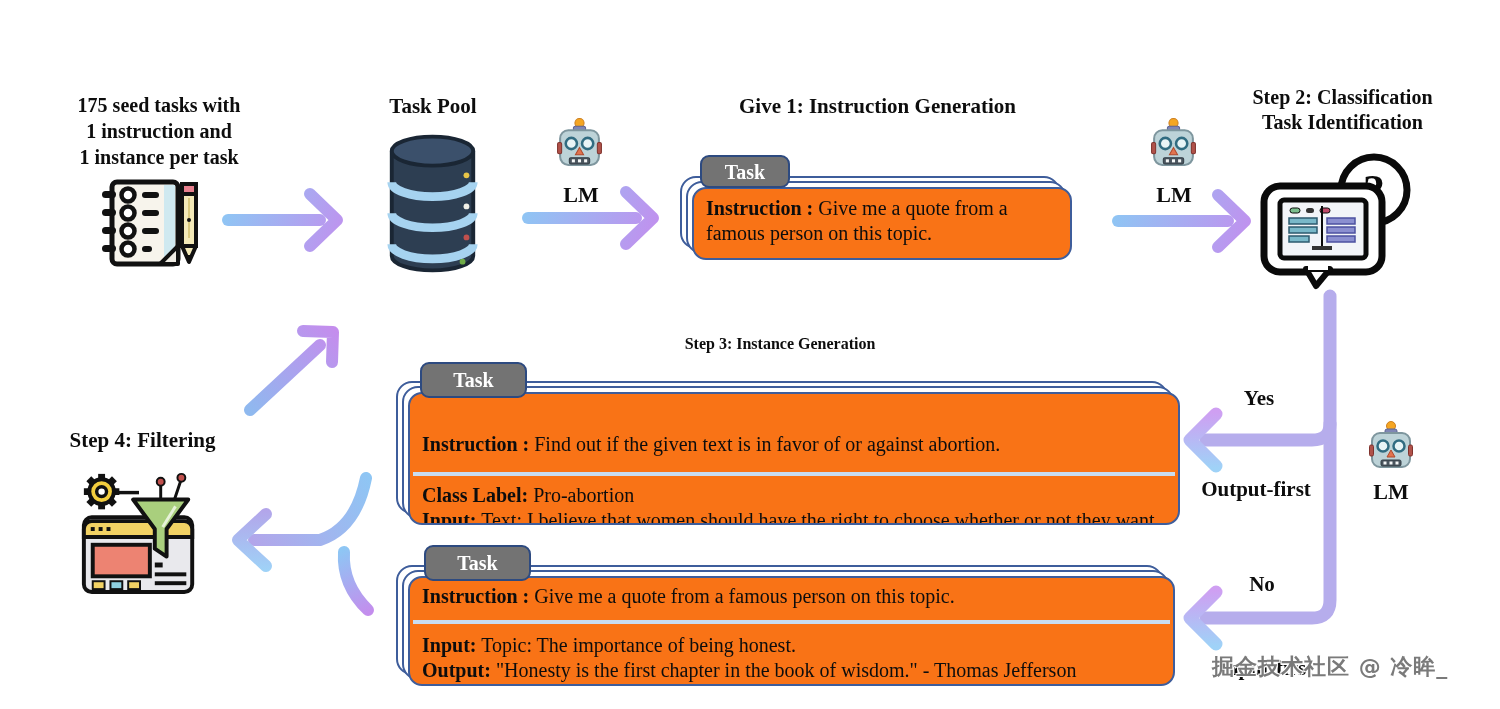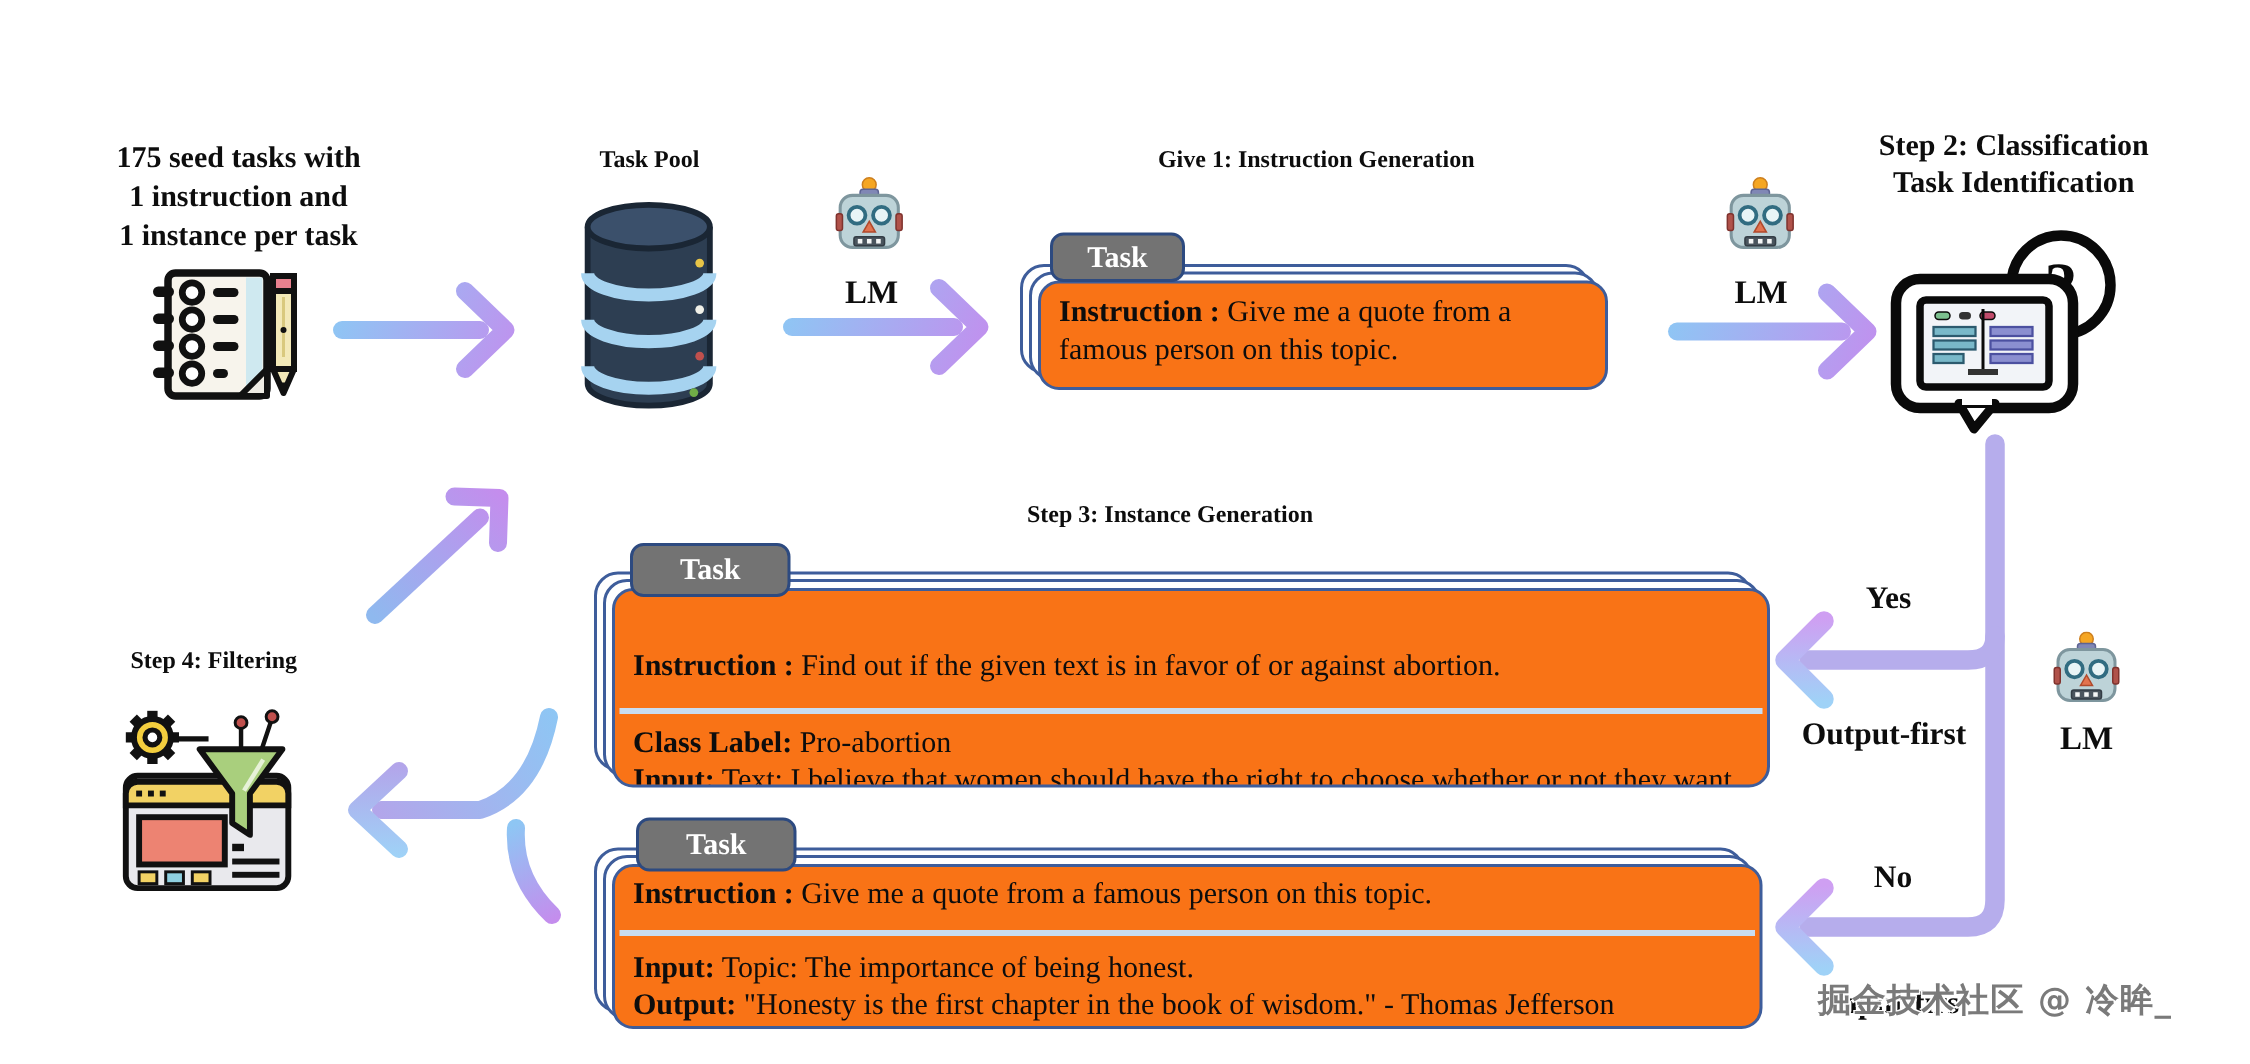--- a/index.html
+++ b/index.html
@@ -2,21 +2,21 @@
 <html><head>
 <meta charset="utf-8">
 <style>
   html,body{margin:0;padding:0;background:#fff;}
   .canvas{position:relative;width:1500px;height:709px;background:#ffffff;overflow:hidden;
           font-family:"Liberation Serif","DejaVu Serif",serif;color:#0d0d0d;}
   svg{display:block;}
   .arrow-layer{position:absolute;left:0;top:0;z-index:1;}
   .abs{position:absolute;}
   .title{font-weight:bold;text-align:center;z-index:3;line-height:25px;}
-  .t21{font-size:16px;}
+  .t21{font-size:21px;}
   .t20{font-size:20px;}
   .lm-label{font-weight:bold;font-size:22px;text-align:center;z-index:3;}
   
   .card{position:absolute;z-index:2;}
   .card .layer{position:absolute;background:#fff;border:2px solid #3e5d9b;border-radius:16px;
                width:100%;height:100%;box-sizing:border-box;}
   .card .layer.l2{left:-12px;top:-11px;}
   .card .layer.l1{left:-6px;top:-6px;}
   .card .body{position:relative;z-index:1;background:#f97316;border:2.5px solid #3e5d9b;
               border-radius:14px;width:100%;height:100%;box-sizing:border-box;overflow:hidden;}

